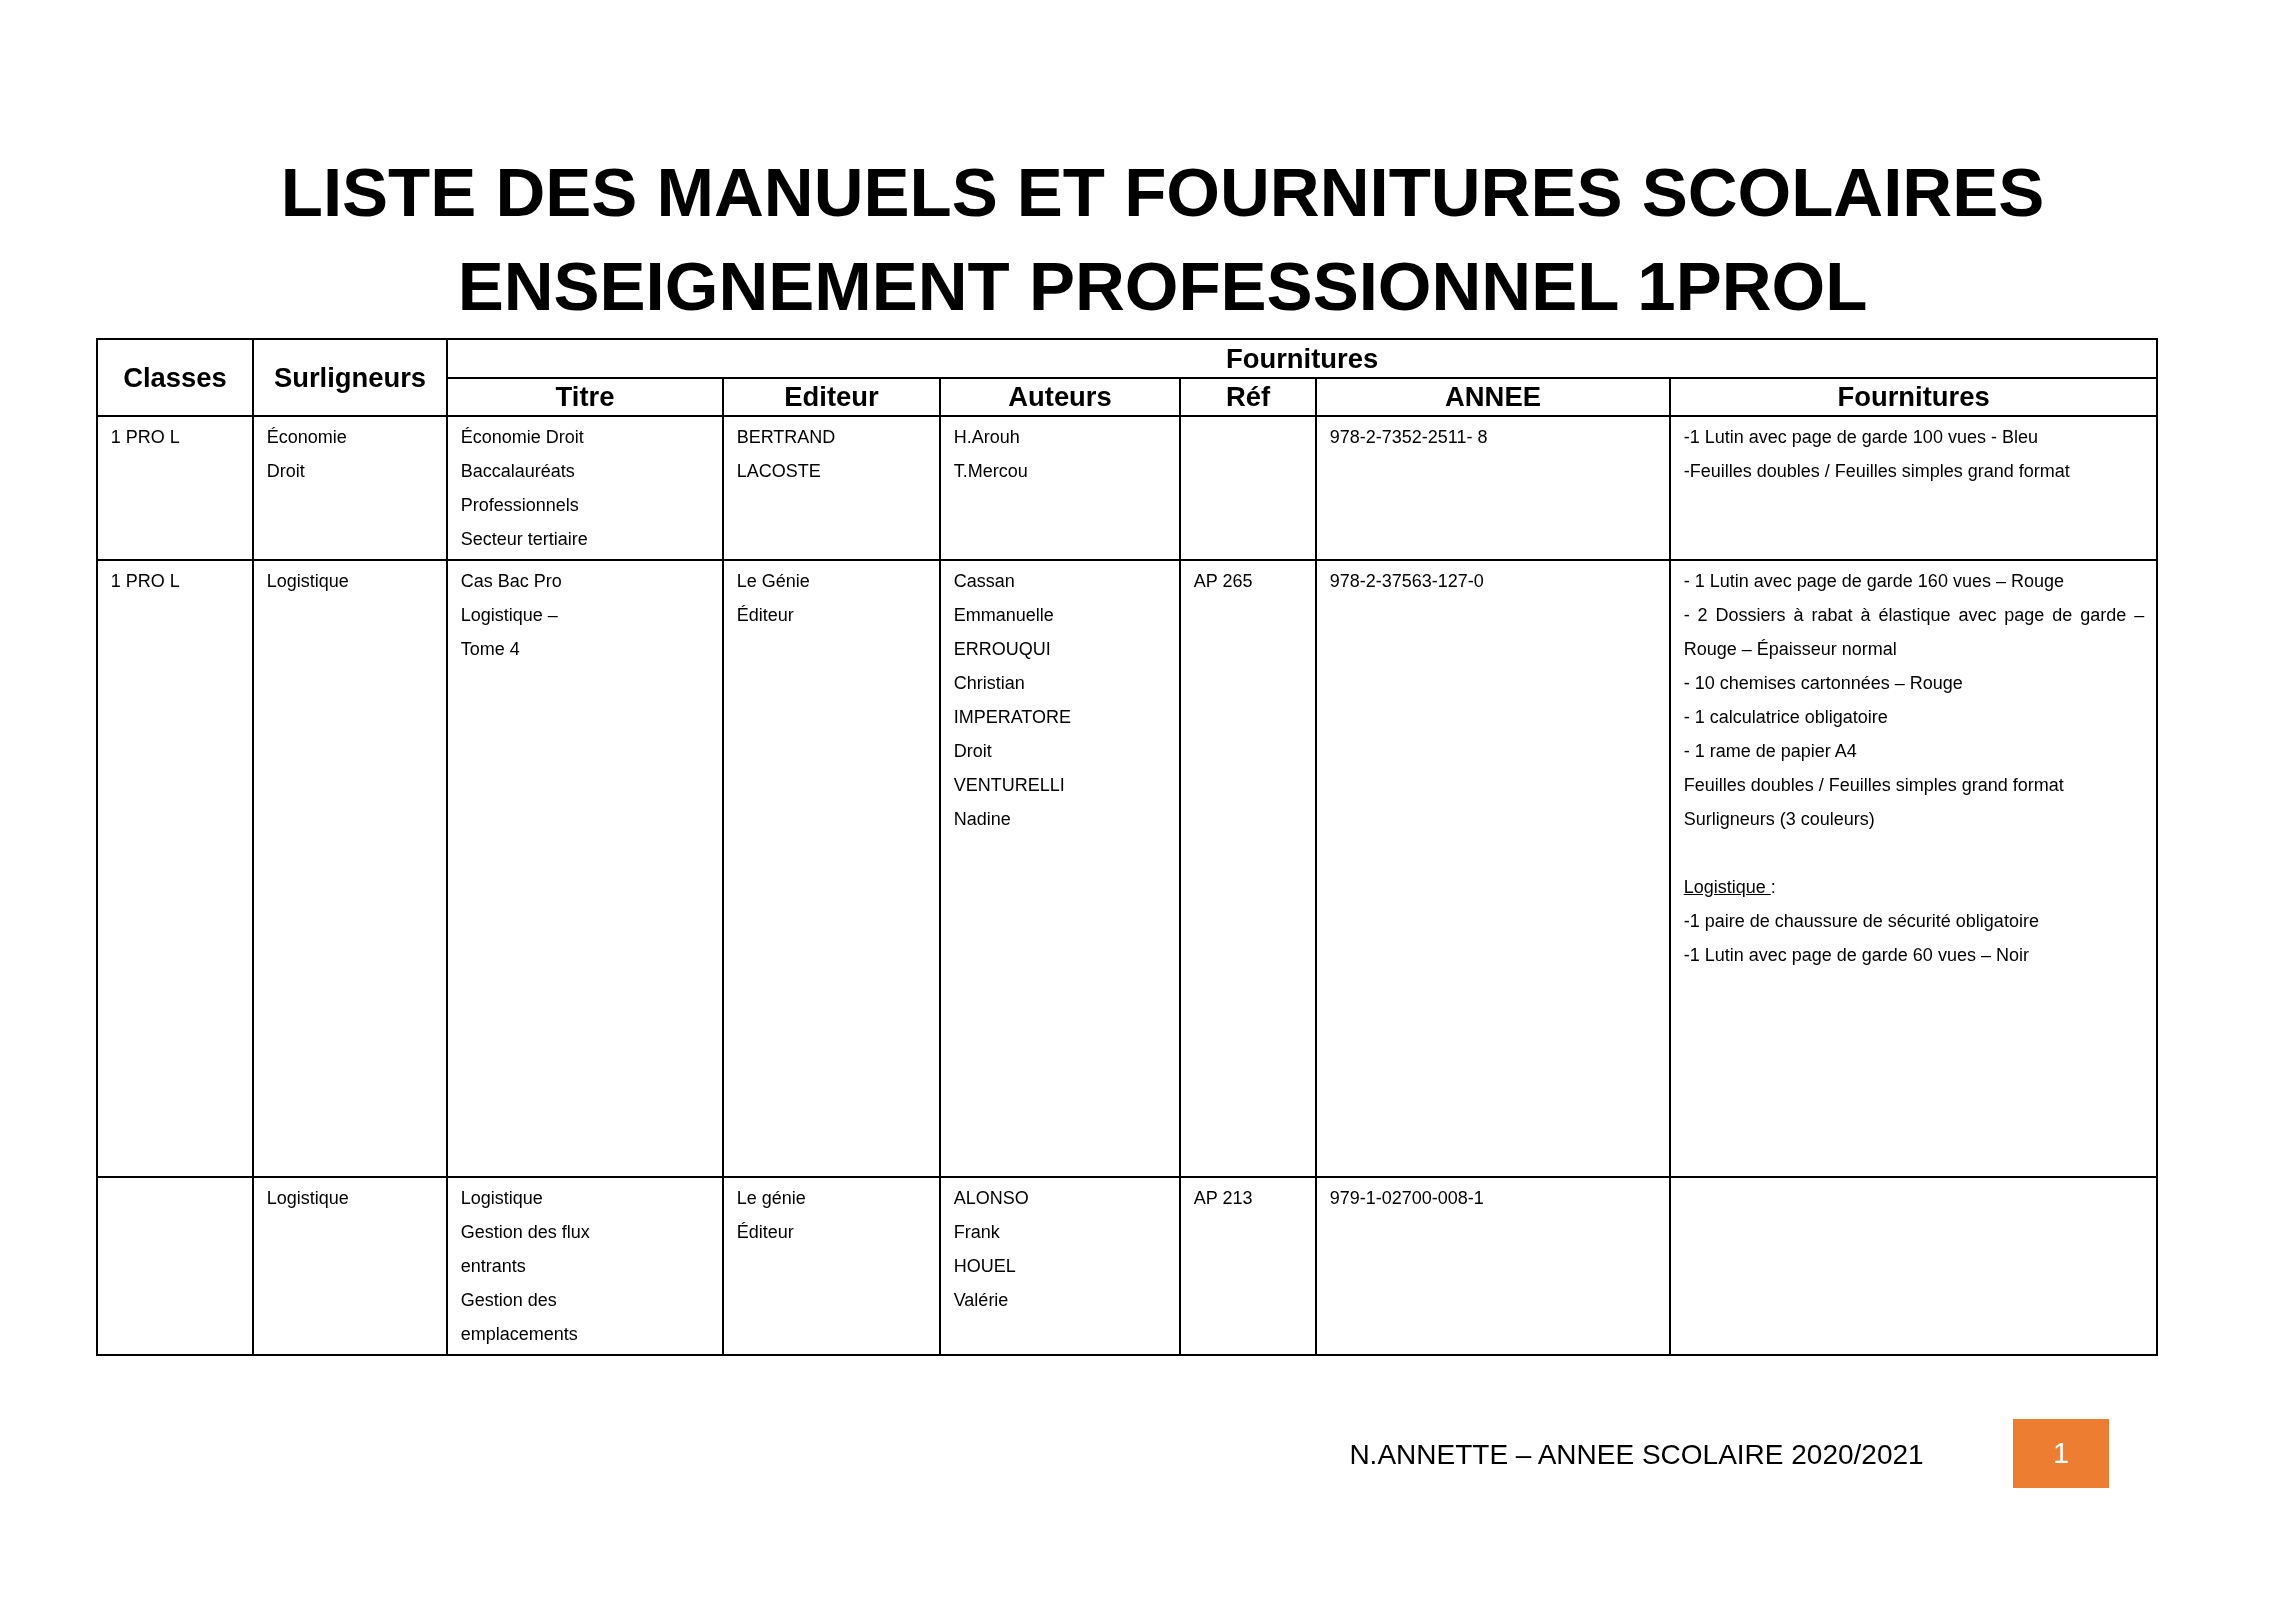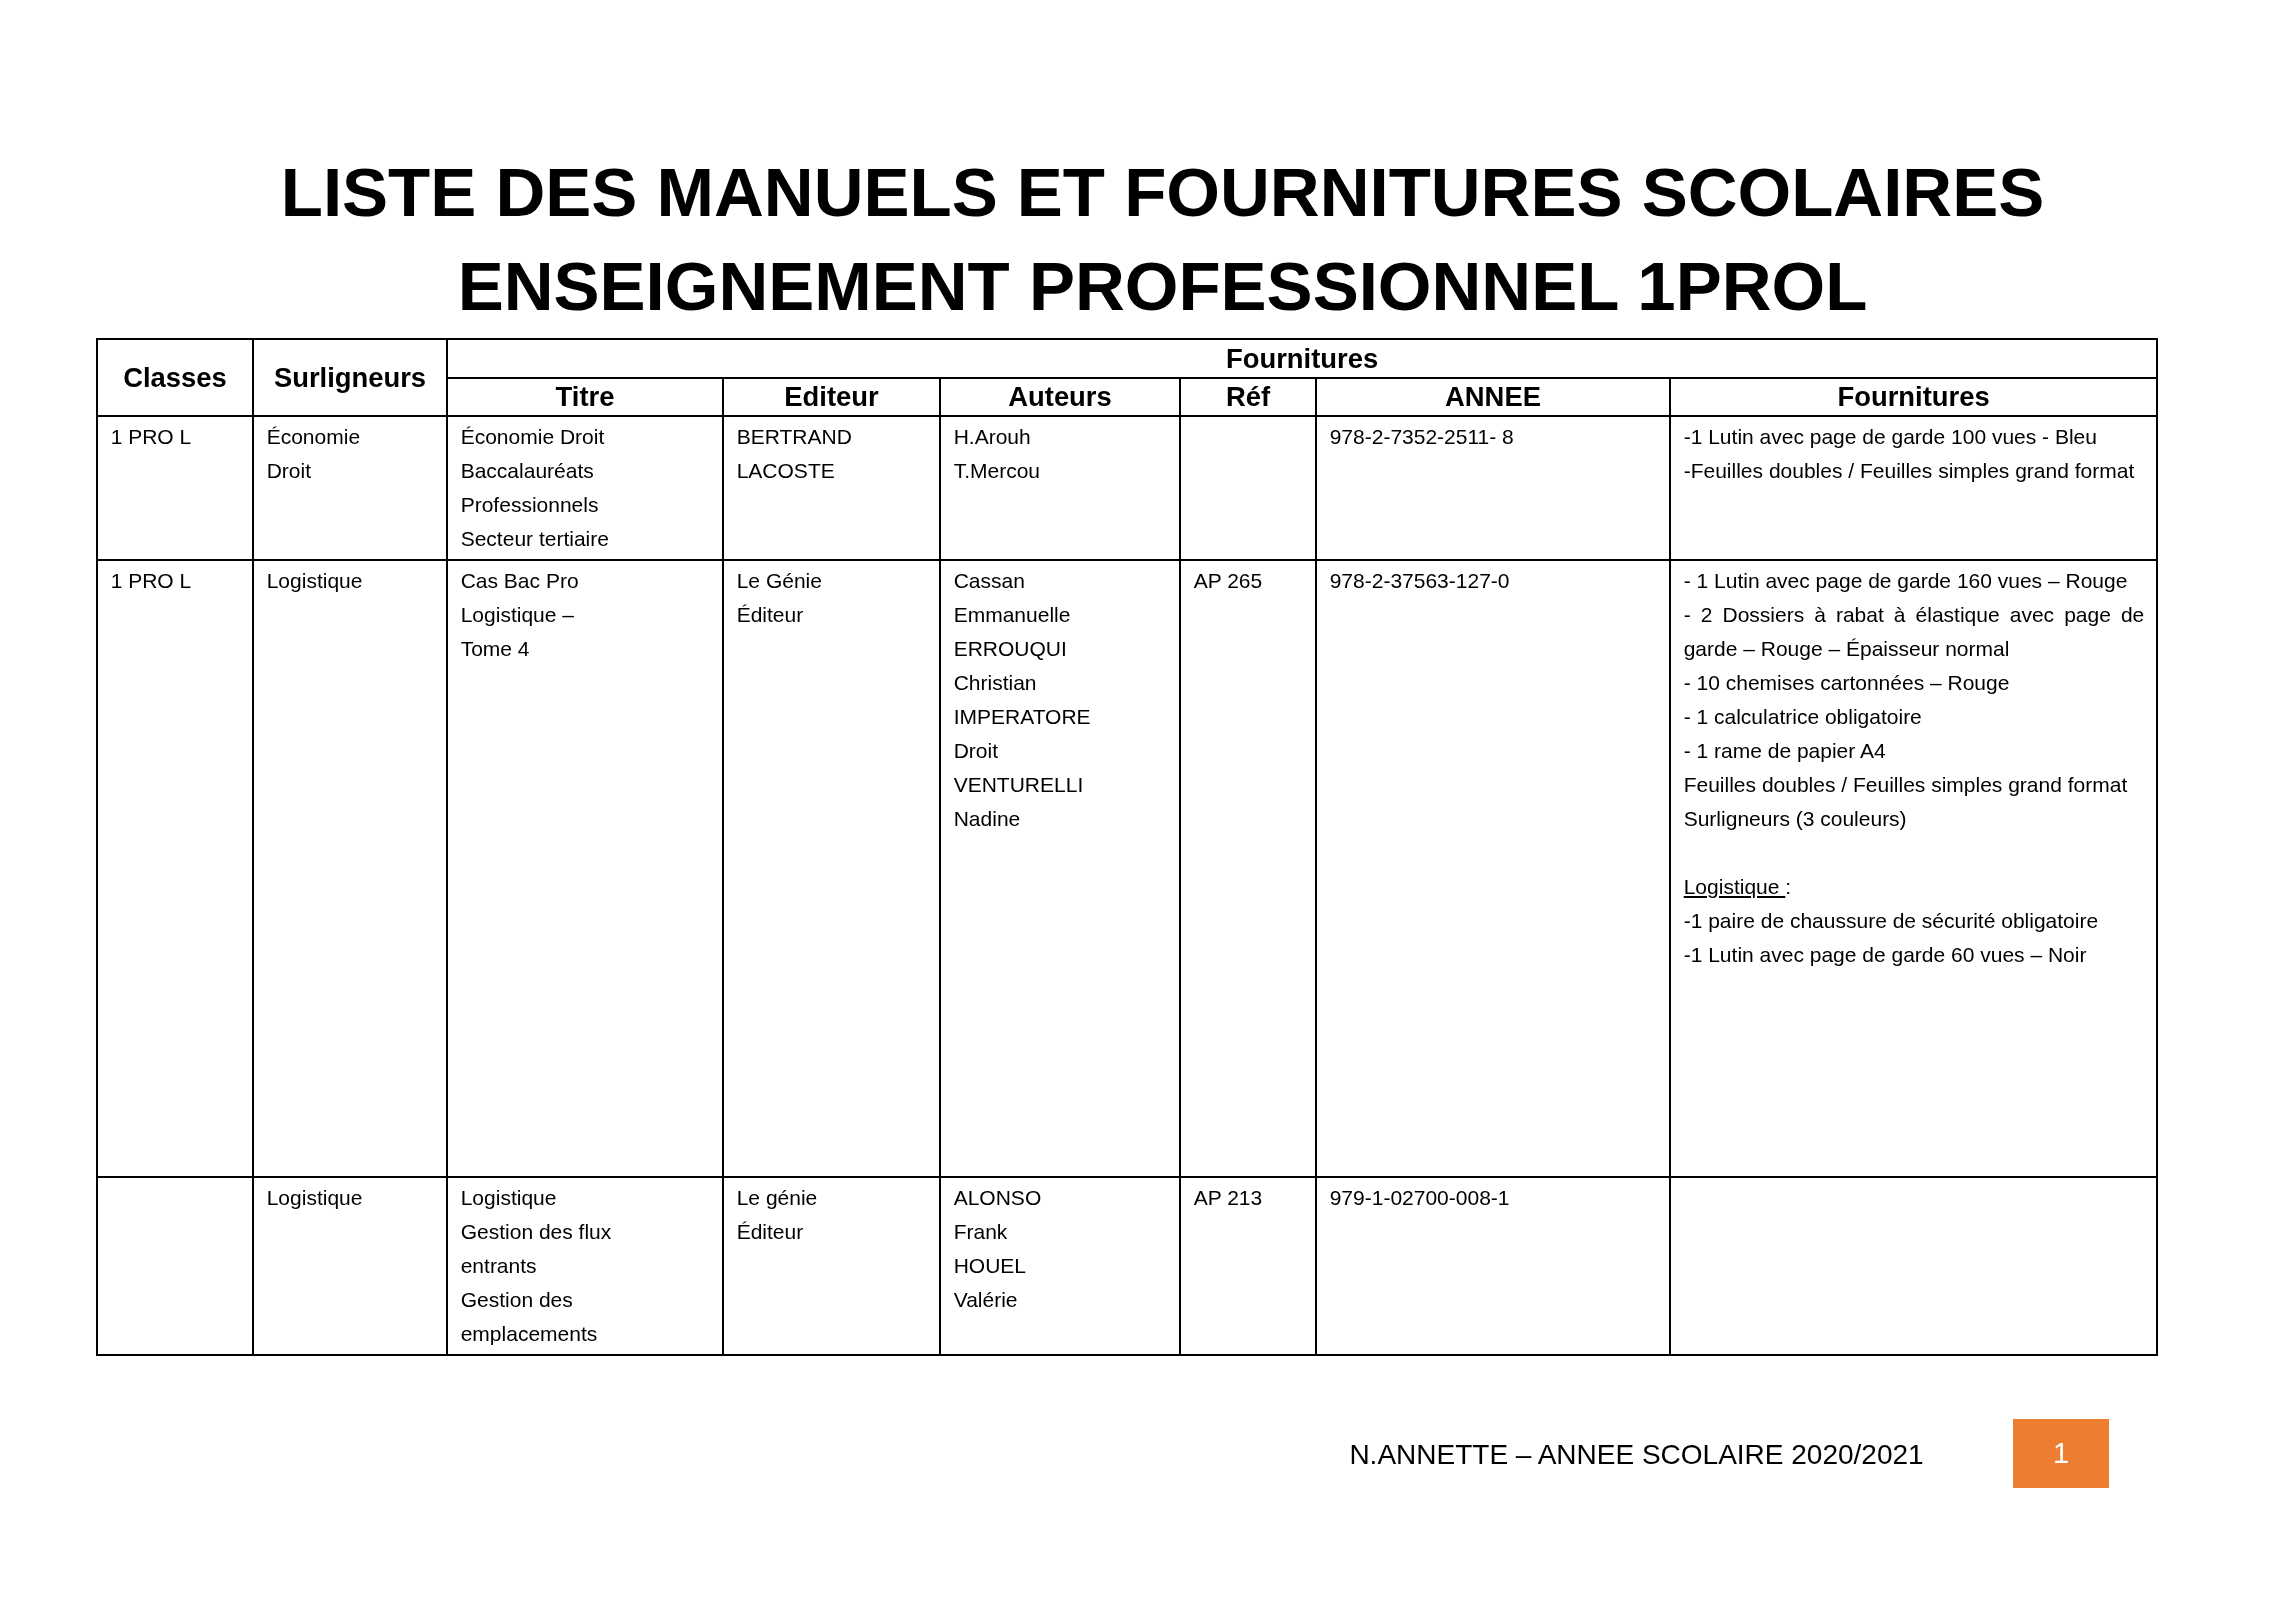--- a/index.html
+++ b/index.html
@@ -20,21 +20,21 @@
   }
   table.manuals th, table.manuals td{
     border:2.9px solid #000;box-sizing:border-box;
   }
   table.manuals th{
     font-size:27.4px;font-weight:bold;text-align:center;vertical-align:middle;padding:2px 3.9px;
   }
   tr.group-row th.group{height:39px}
   tr.subhead-row th{height:33px}
   table.manuals td{
-    font-size:21px;line-height:34px;vertical-align:top;
+    font-size:18px;line-height:34px;vertical-align:top;
     padding:2.9px 11.8px 2.9px 12.7px;white-space:pre-line;overflow:hidden;
   }
   td.ref-cell{padding-top:40px}
   td.fourn-cell{text-align:justify}
   tr.body-r1{height:144px}
   tr.body-r2{height:617px}
   tr.body-r3{height:173px}
   .uline{text-decoration:underline}
 
   .footer-credit{

